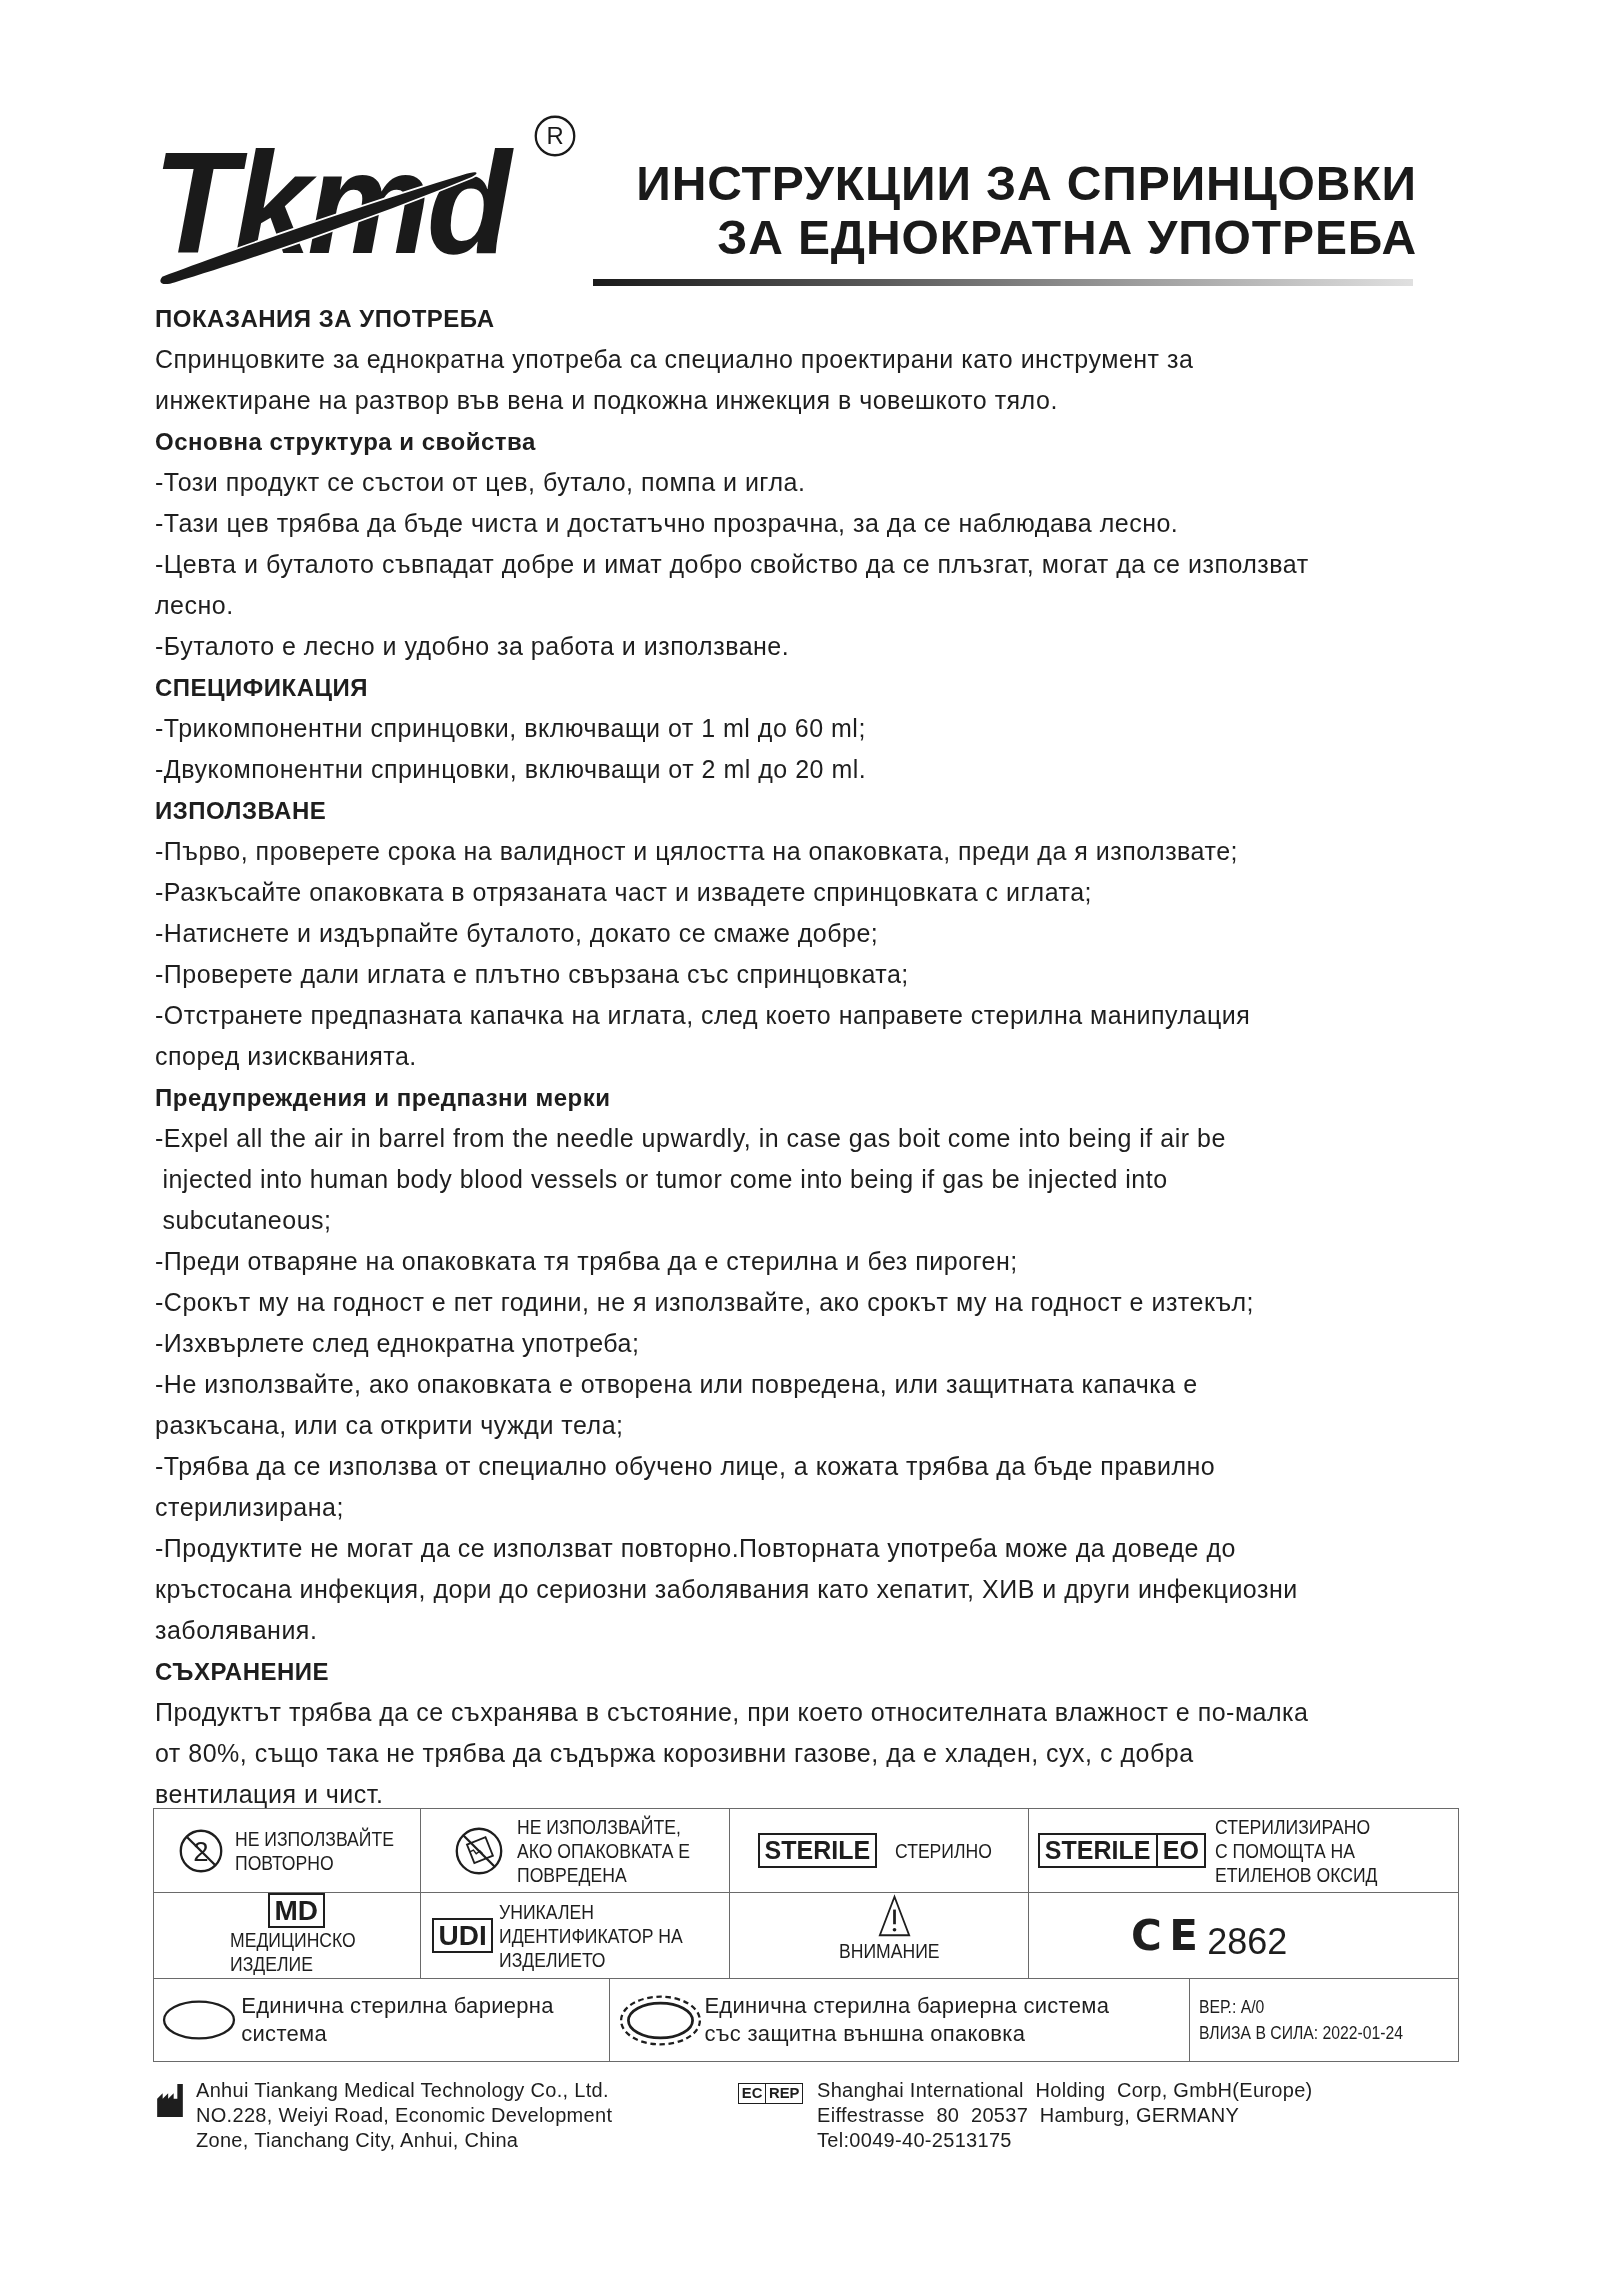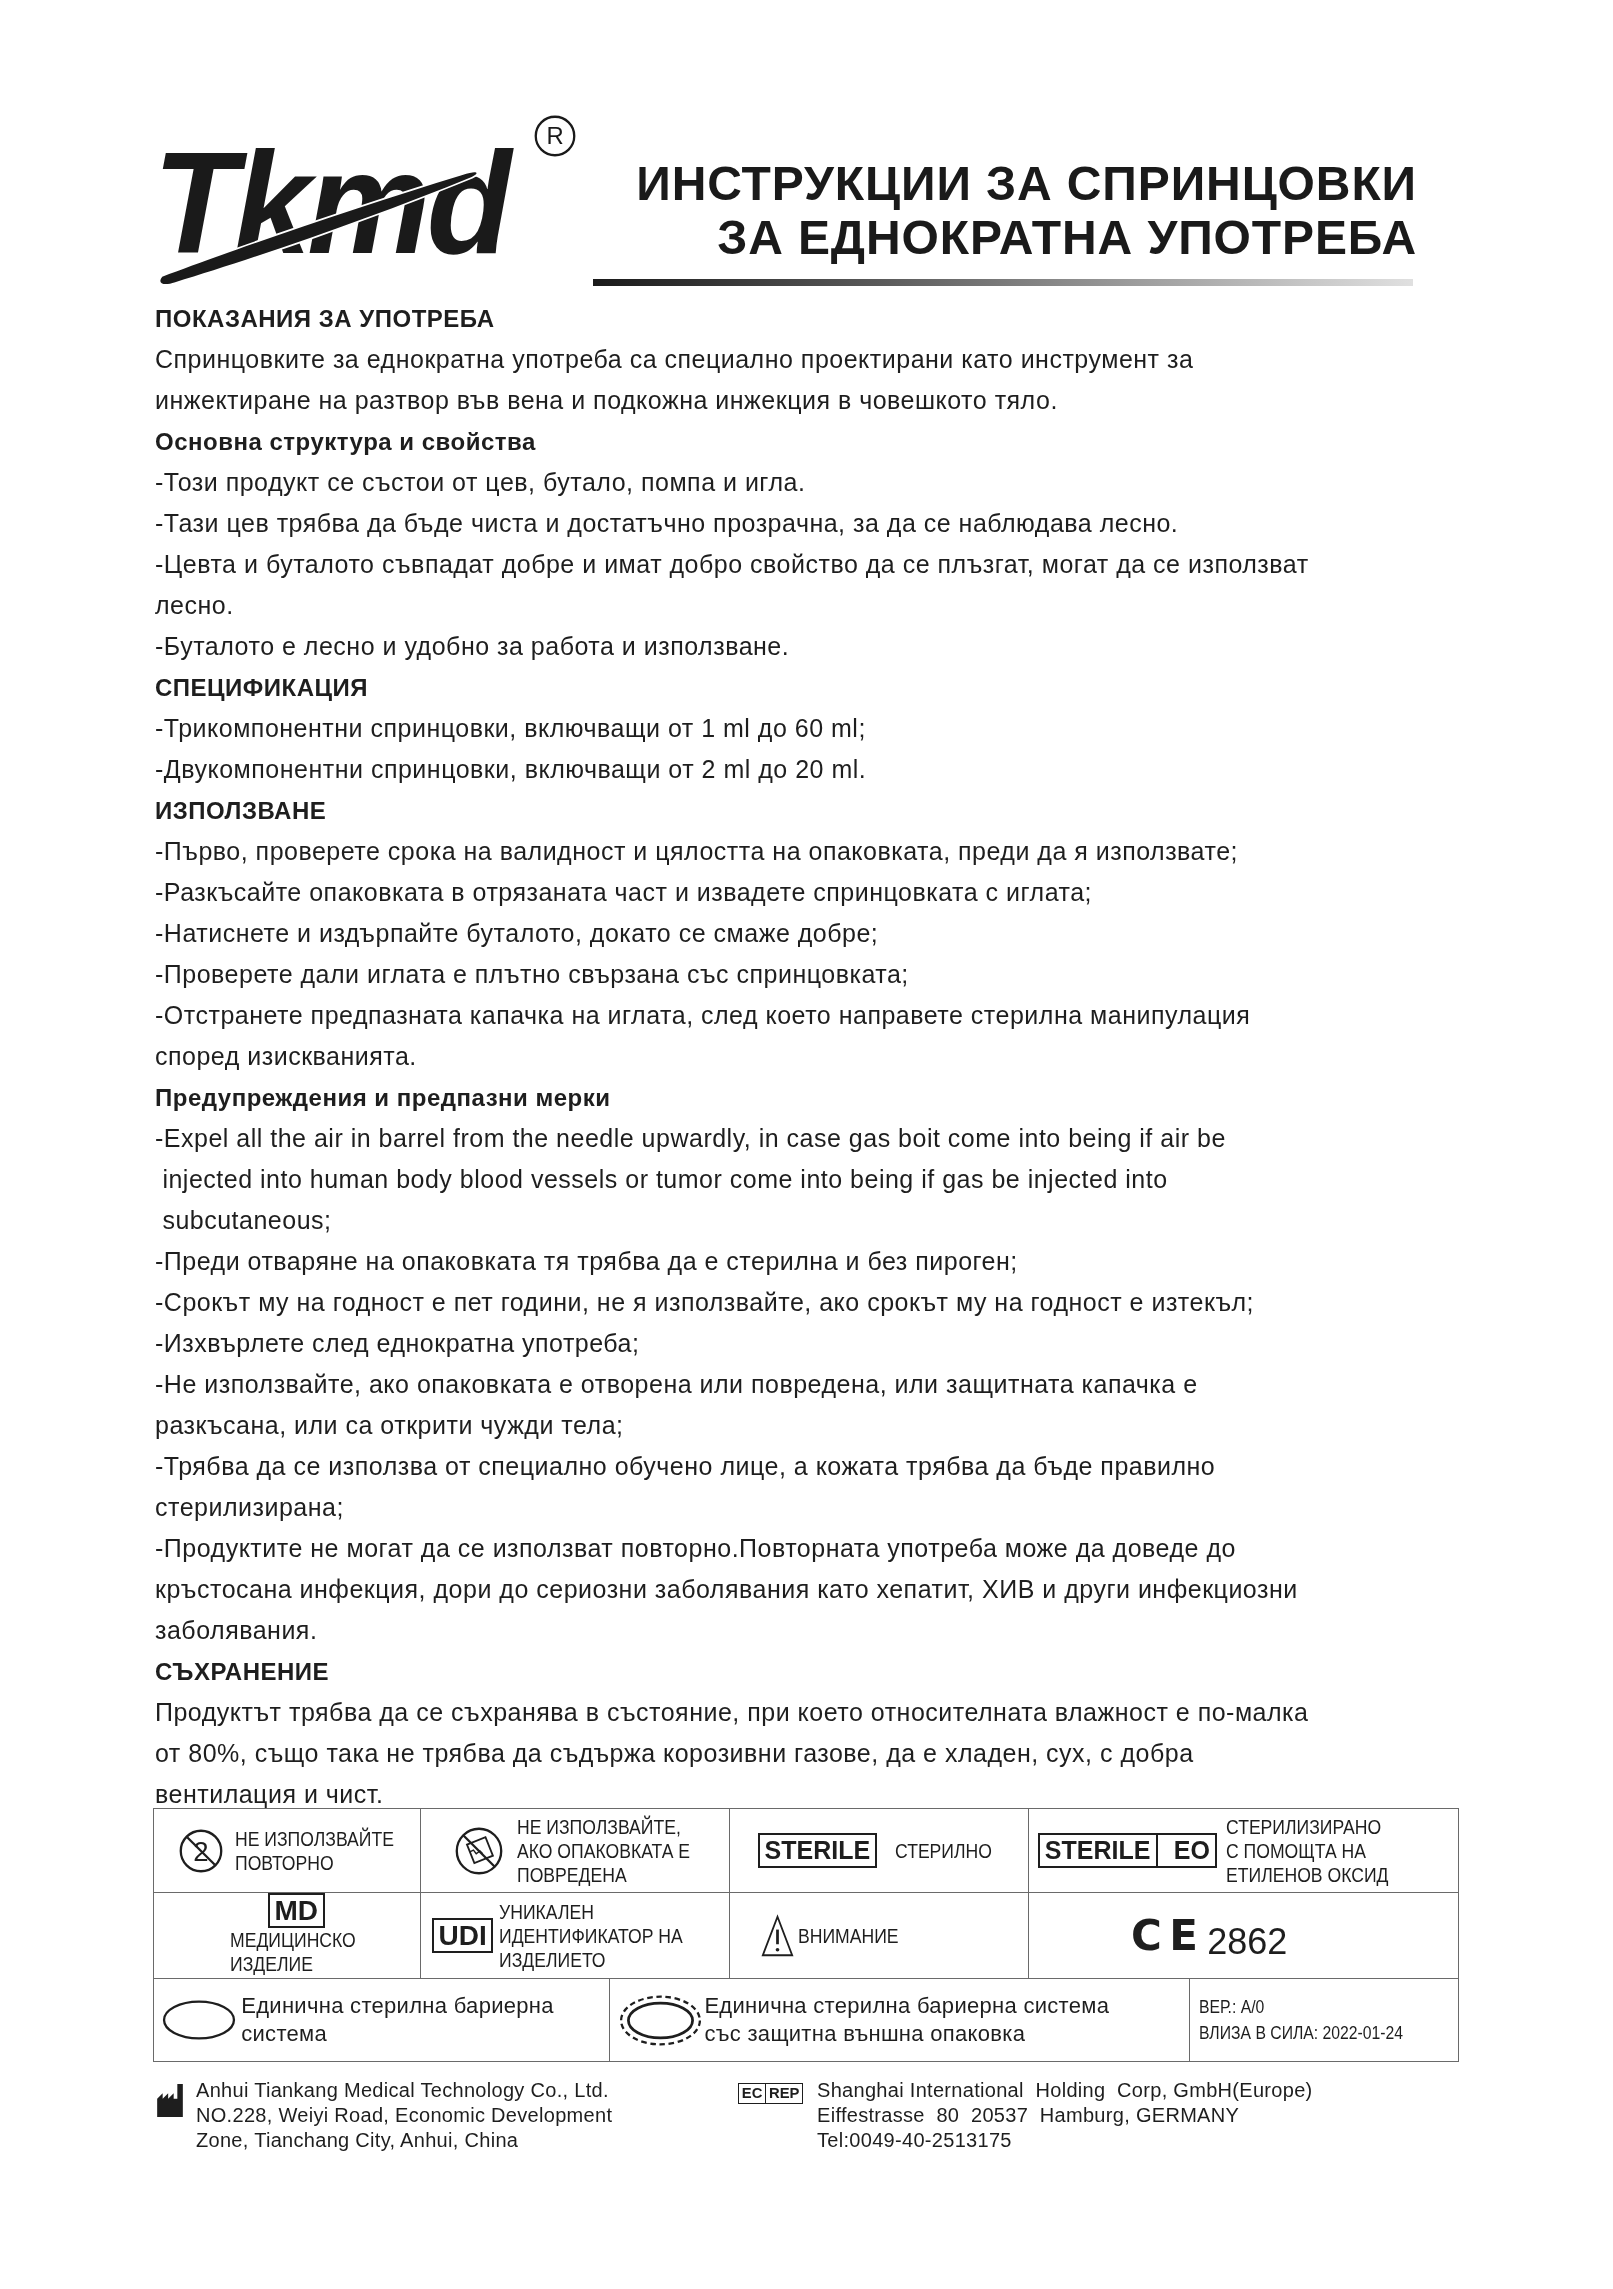--- a/index.html
+++ b/index.html
@@ -33,21 +33,21 @@
     border: 1.8px solid #6a6a6a; box-sizing: border-box;
   }
   .sym-row { position: absolute; left: 0; right: 0; border-bottom: 1.8px solid #6a6a6a; box-sizing: border-box; }
   .sym-cell { position: absolute; top: 0; bottom: 0; border-right: 1.8px solid #6a6a6a; box-sizing: border-box; display: flex; align-items: center; }
   .sym-cell.last { border-right: none; }
   .lbl { font-size: 20px; line-height: 24px; color: #1e1e1e; transform: scaleX(0.88); transform-origin: left center; white-space: nowrap; }
   .boxsym {
     border: 2.8px solid #1e1e1e; font-weight: bold; font-family: "Liberation Sans", sans-serif;
     font-size: 28px; line-height: 31px; padding: 0 4.6px; display: inline-flex; align-items: center;
   }
-  .boxsym .sep { border-left: 2.8px solid #1e1e1e; margin-left: 5.5px; padding-left: 16px; }
+  .boxsym .sep { border-left: 2.8px solid #1e1e1e; margin-left: 5.5px; padding-left: 5px; }
   .row3lbl { font-size: 22px; line-height: 28px; letter-spacing: 0.3px; white-space: nowrap; }
   .verlbl { font-size: 17.5px; line-height: 26px; transform: scaleX(0.9); transform-origin: left center; white-space: nowrap; }
 
   .footer { position: absolute; top: 2078px; font-size: 20px; line-height: 25px; letter-spacing: 0.3px; }
   .footer div { white-space: nowrap; }
   .ecrep {
     position: absolute; left: 738px; top: 2083px; display: flex; border: 1.8px solid #1e1e1e;
     font-size: 14.8px; font-weight: bold; line-height: 18.5px;
   }
   .ecrep span { padding: 0 2.8px; }
@@ -181,21 +181,21 @@
       </div>
     </div>
     <div class="sym-cell" style="left:267px; width:309px; padding-left:11px;">
       <span class="boxsym">UDI</span>
       <div class="lbl" style="margin-left:5.5px;">
         <div>УНИКАЛЕН</div>
         <div>ИДЕНТИФИКАТОР НА</div>
         <div>ИЗДЕЛИЕТО</div>
       </div>
     </div>
-    <div class="sym-cell" style="left:576px; width:299px; padding-left:31px;">
+    <div class="sym-cell" style="left:576px; width:299px; padding-left:31px;flex-direction:column;">
       <svg width="33" height="46" viewBox="0 0 36 50">
         <path d="M18 4 L34 46 L2 46 Z" fill="none" stroke="#1e1e1e" stroke-width="2"></path>
         <line x1="18" y1="18" x2="18" y2="34" stroke="#1e1e1e" stroke-width="3"></line>
         <circle cx="18" cy="40" r="2" fill="#1e1e1e"></circle>
       </svg>
       <span class="lbl" style="margin-left:3.7px;">ВНИМАНИЕ</span>
     </div>
     <div class="sym-cell last" style="left:875px; right:0; padding-left:102px;">
       <span style="font-size:42px; font-weight:bold; letter-spacing:7.4px; font-family:'DejaVu Sans', sans-serif;">CE</span>
       <span style="font-size:36px; margin-left:1.8px; margin-top:13px;">2862</span>

